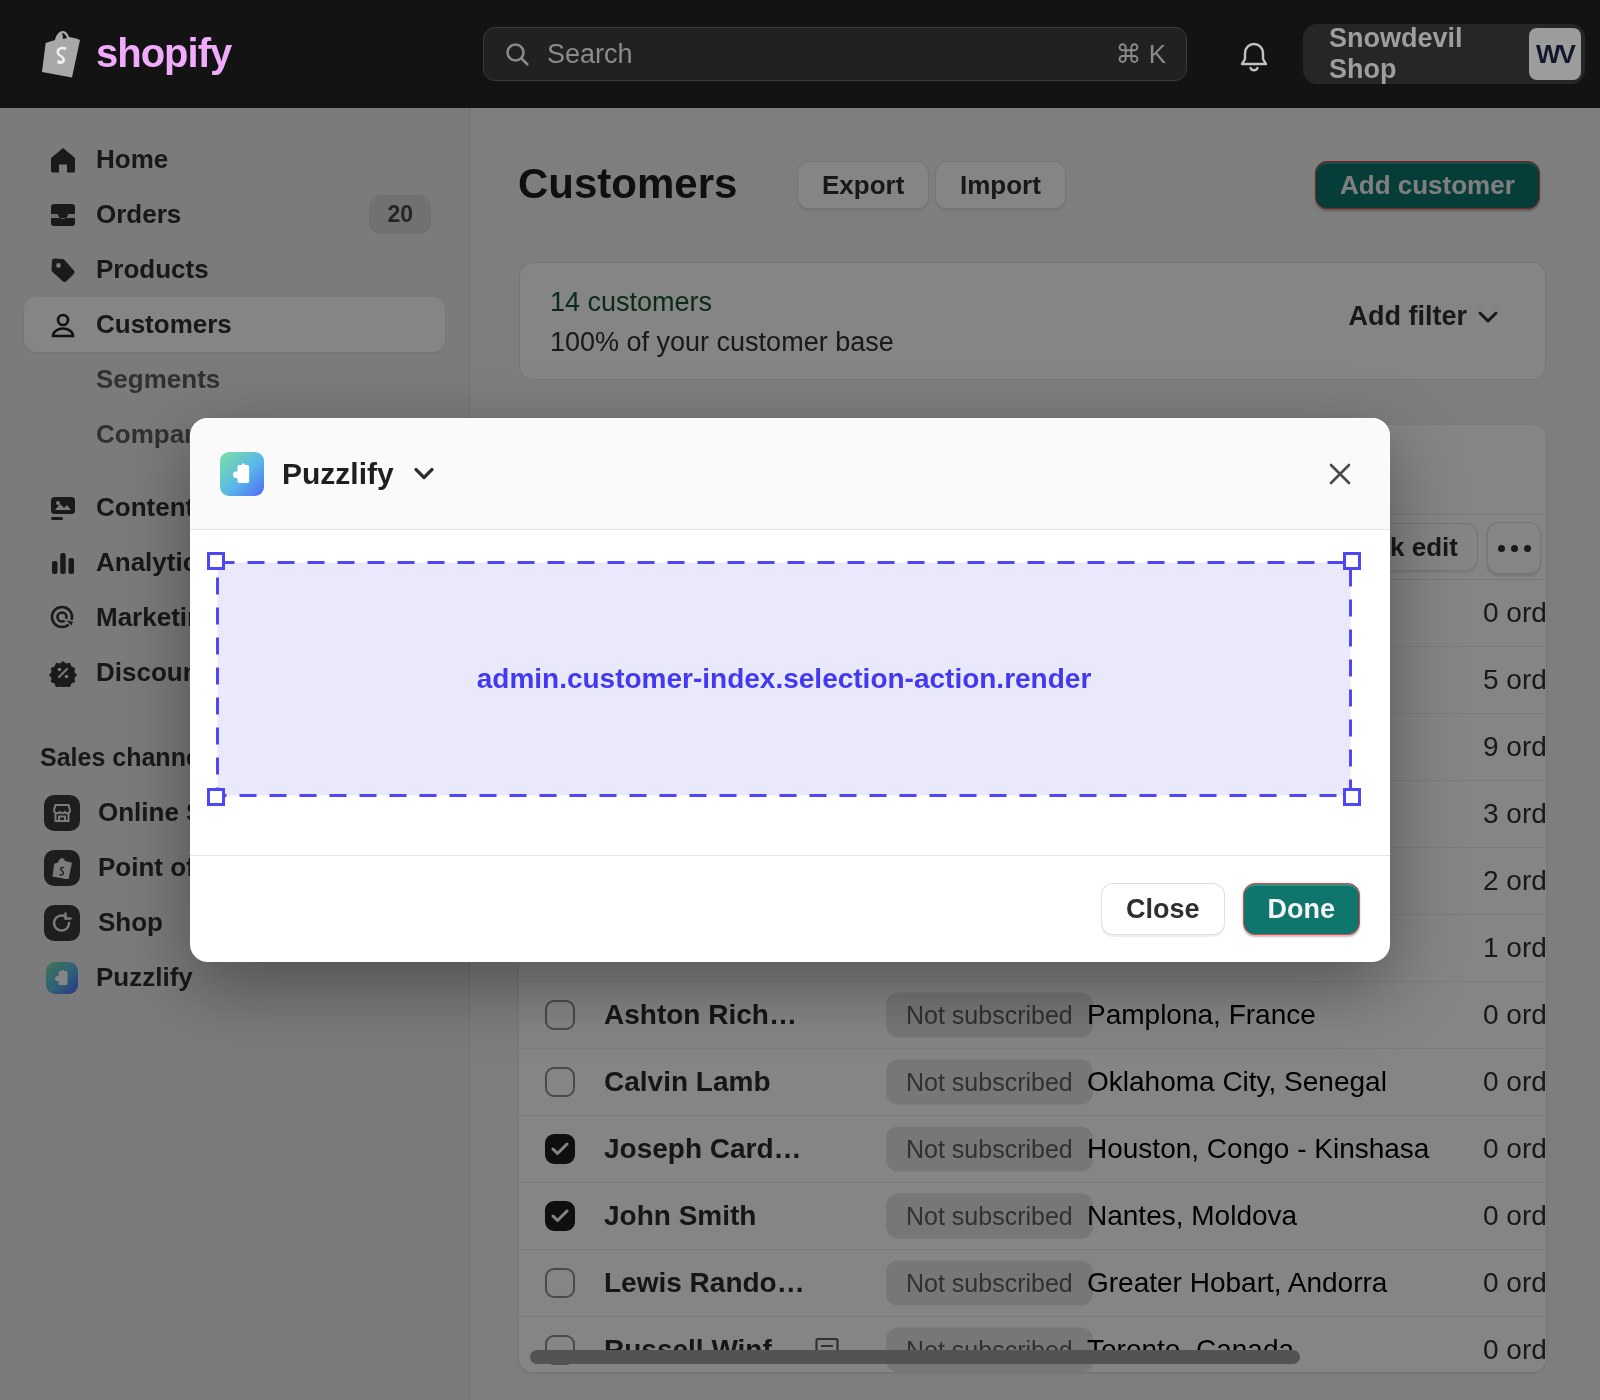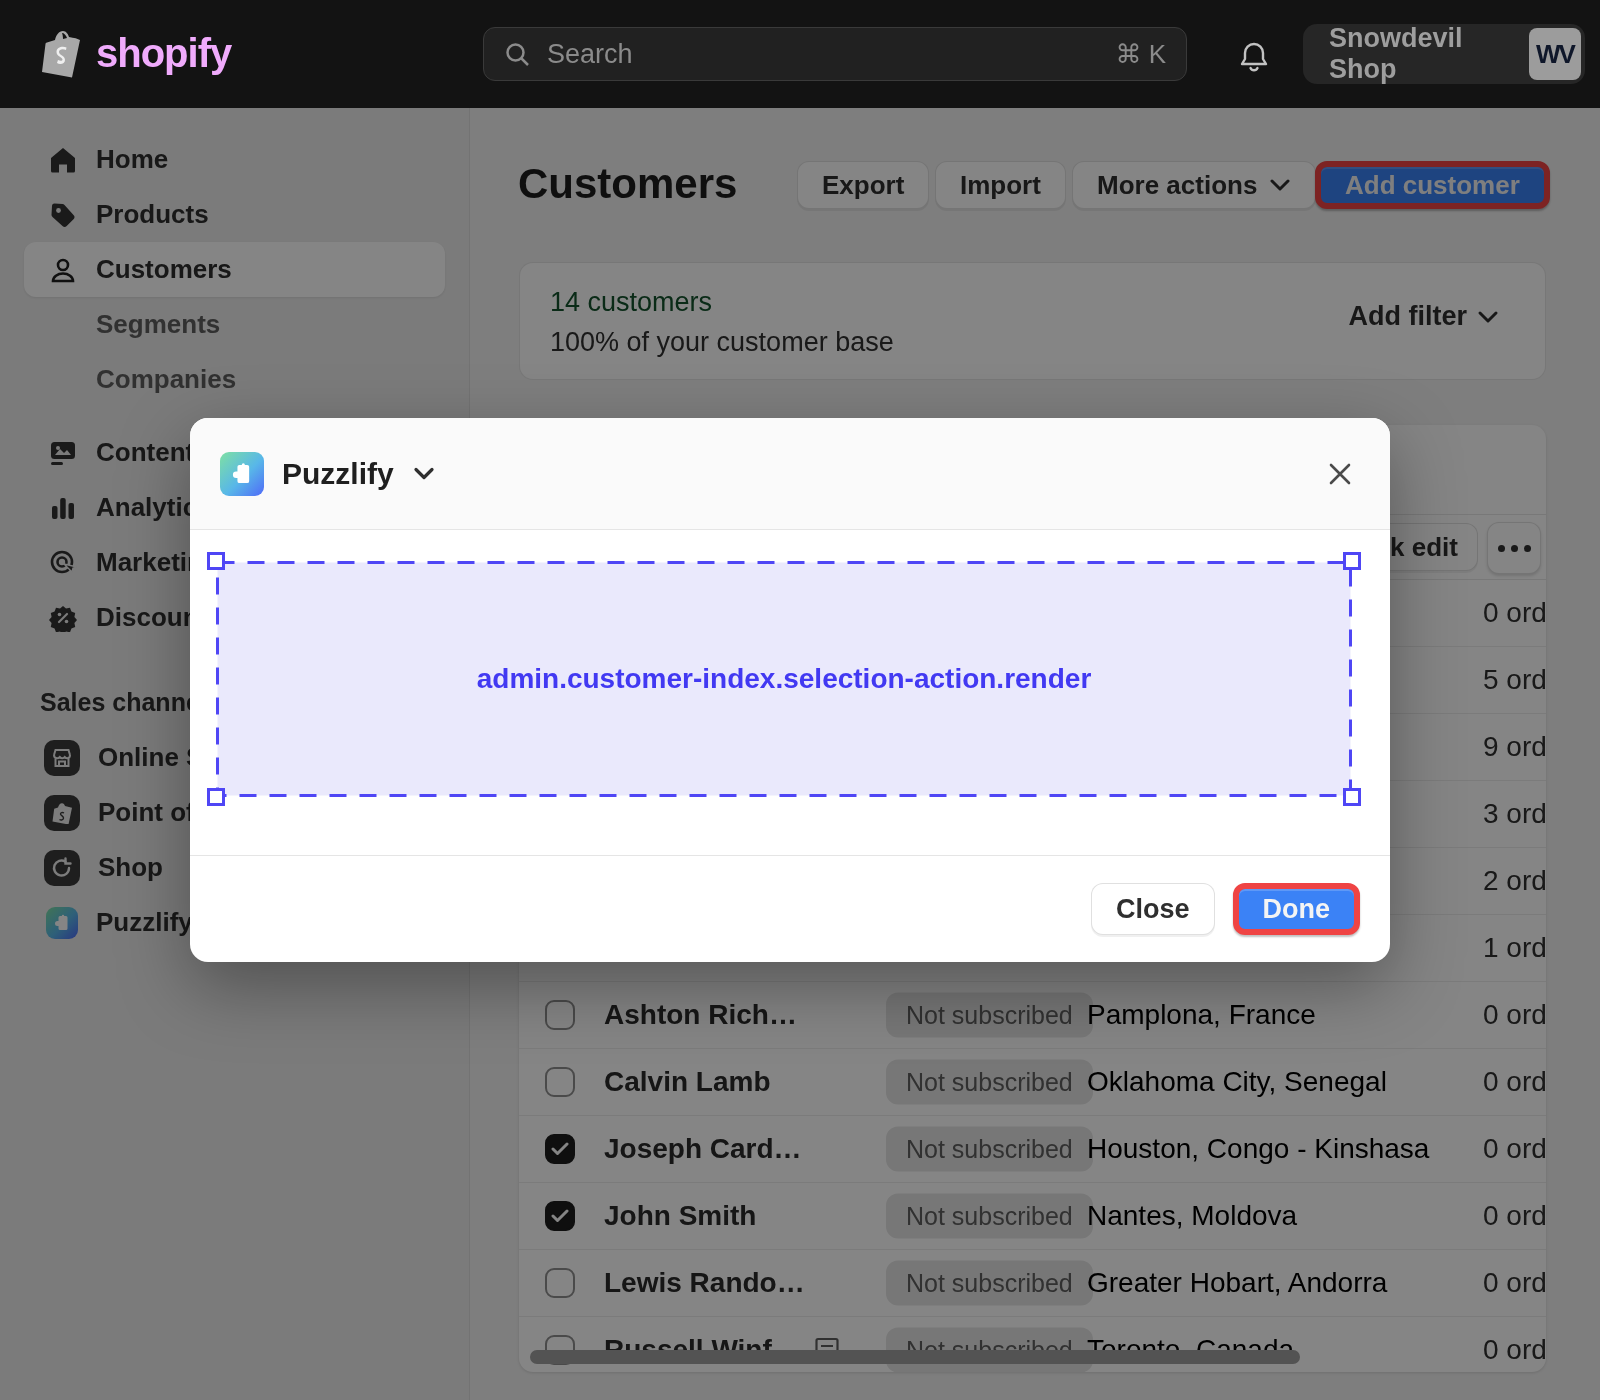--- a/index.html
+++ b/index.html
@@ -40,21 +40,21 @@
   .chan-icon{width:36px;height:36px;border-radius:10px;background:#3a3a3a;display:flex;align-items:center;justify-content:center;flex:none;margin-left:-4px;}
   .puzz-icon{border-radius:9px;background:linear-gradient(135deg,#7ee0a3 0%,#58b7e8 55%,#4f6af8 100%);
              display:flex;align-items:center;justify-content:center;flex:none;}
 
   
   .main{position:absolute;left:470px;top:108px;right:0;bottom:0;background:#f1f1f1;z-index:1;}
   .page-title{position:absolute;left:48px;top:52px;font-size:42px;font-weight:700;color:#1d1d1d;margin:0;}
   .btn{display:flex;align-items:center;justify-content:center;gap:12px;height:48px;border-radius:12px;
        background:#ffffff;border:1px solid rgba(0,0,0,.12);box-shadow:0 2px 0 rgba(0,0,0,.06);
        font-size:26px;font-weight:600;color:#2f2f2f;box-sizing:border-box;padding:0 24px;cursor:pointer;white-space:nowrap;}
-  .btn.dark{background:#3b82f6;color:#f4f4f4;border:6px solid #ef4444;box-shadow:inset 0 2px 0 rgba(255,255,255,.18),0 2px 2px rgba(0,0,0,.25);}
+  .btn.dark{background:#0f766e;color:#f4f4f4;border:1px solid #ef4444;box-shadow:inset 0 2px 0 rgba(255,255,255,.18),0 2px 2px rgba(0,0,0,.25);}
   .summary-card{position:absolute;left:49px;top:154px;width:1027px;height:118px;background:#fff;
                 border:1px solid rgba(0,0,0,.10);border-radius:14px;box-sizing:border-box;}
   .sum-line1{position:absolute;left:30px;top:24px;font-size:27px;color:#14532d;}
   .sum-line2{position:absolute;left:30px;top:64px;font-size:27px;color:#303030;}
   .add-filter{position:absolute;right:46px;top:38px;display:flex;align-items:center;gap:10px;
               font-size:27px;font-weight:600;color:#2f2f2f;cursor:pointer;}
 
   .table-card{position:absolute;left:49px;top:317px;width:1027px;height:947px;background:#fff;
               border-radius:14px;overflow:hidden;box-shadow:0 1px 3px rgba(0,0,0,.12);}
   .card-head{position:absolute;left:0;top:0;width:100%;height:90px;border-bottom:1px solid #e6e6e6;box-sizing:border-box;}
@@ -141,20 +141,30 @@
     <span class="sicon">
       <svg width="28" height="28" viewBox="0 0 28 28">
           <path d="M14 2 L26 12 V25 a1.5 1.5 0 0 1-1.5 1.5 H18 v-8 h-8 v8 H3.5 A1.5 1.5 0 0 1 2 25 V12 Z" fill="#323232"></path>
         </svg>
     </span>
     <span>Home</span>
   </div>
   <div class="side-item">
     <span class="sicon">
       <svg width="28" height="28" viewBox="0 0 28 28">
+          <path d="M5 3 h18 a3 3 0 0 1 3 3 v16 a3 3 0 0 1-3 3 H5 a3 3 0 0 1-3-3 V6 a3 3 0 0 1 3-3z" fill="#323232"></path>
+          <path d="M2 13 h7 a5 5 0 0 0 10 0 h7 v4 H2z" fill="#ebebeb" opacity=".9"></path>
+        </svg>
+    </span>
+    <span>Orders</span>
+    <span class="badge-pill">20</span>
+  </div>
+  <div class="side-item">
+    <span class="sicon">
+      <svg width="28" height="28" viewBox="0 0 28 28">
           <path d="M3 5 a2.5 2.5 0 0 1 2.5-2.5 l8 .5 a3 3 0 0 1 2 1 l9 10 a3 3 0 0 1 0 4.2 l-6.8 6.8 a3 3 0 0 1-4.2 0 l-10-9 a3 3 0 0 1-1-2z" fill="#323232"></path>
           <circle cx="9.5" cy="9.5" r="2.4" fill="#ebebeb"></circle>
         </svg>
     </span>
     <span>Products</span>
   </div>
   <div class="side-item active">
     <span class="sicon">
       <svg width="28" height="28" viewBox="0 0 28 28" fill="none" stroke="#1f1f1f" stroke-width="2.6" stroke-linecap="round">
         <circle cx="14" cy="9" r="5"></circle>
@@ -255,26 +265,20 @@
     </span>
     <span>Puzzlify</span>
   </div>
 </aside>
 
 <main class="main">
   <h1 class="page-title">Customers</h1>
 
   <button class="btn abs" style="left:327px;top:53px;">Export</button>
   <button class="btn abs" style="left:465px;top:53px;">Import</button>
-  <button class="btn abs" style="left:602px;top:53px;">
-    <span>More actions</span>
-    <svg width="22" height="14" viewBox="0 0 22 14" fill="none" stroke="#2f2f2f" stroke-width="3" stroke-linecap="round" stroke-linejoin="round">
-        <path d="M3 3 l8 8 8-8"></path>
-      </svg>
-  </button>
   <button class="btn dark abs" style="left:845px;top:53px;">Add customer</button>
 
   <section class="summary-card">
     <div class="sum-line1">14 customers</div>
     <div class="sum-line2">100% of your customer base</div>
     <div class="add-filter">
       <span>Add filter</span>
       <svg width="22" height="14" viewBox="0 0 22 14" fill="none" stroke="#2f2f2f" stroke-width="3" stroke-linecap="round" stroke-linejoin="round">
           <path d="M3 3 l8 8 8-8"></path>
         </svg>

